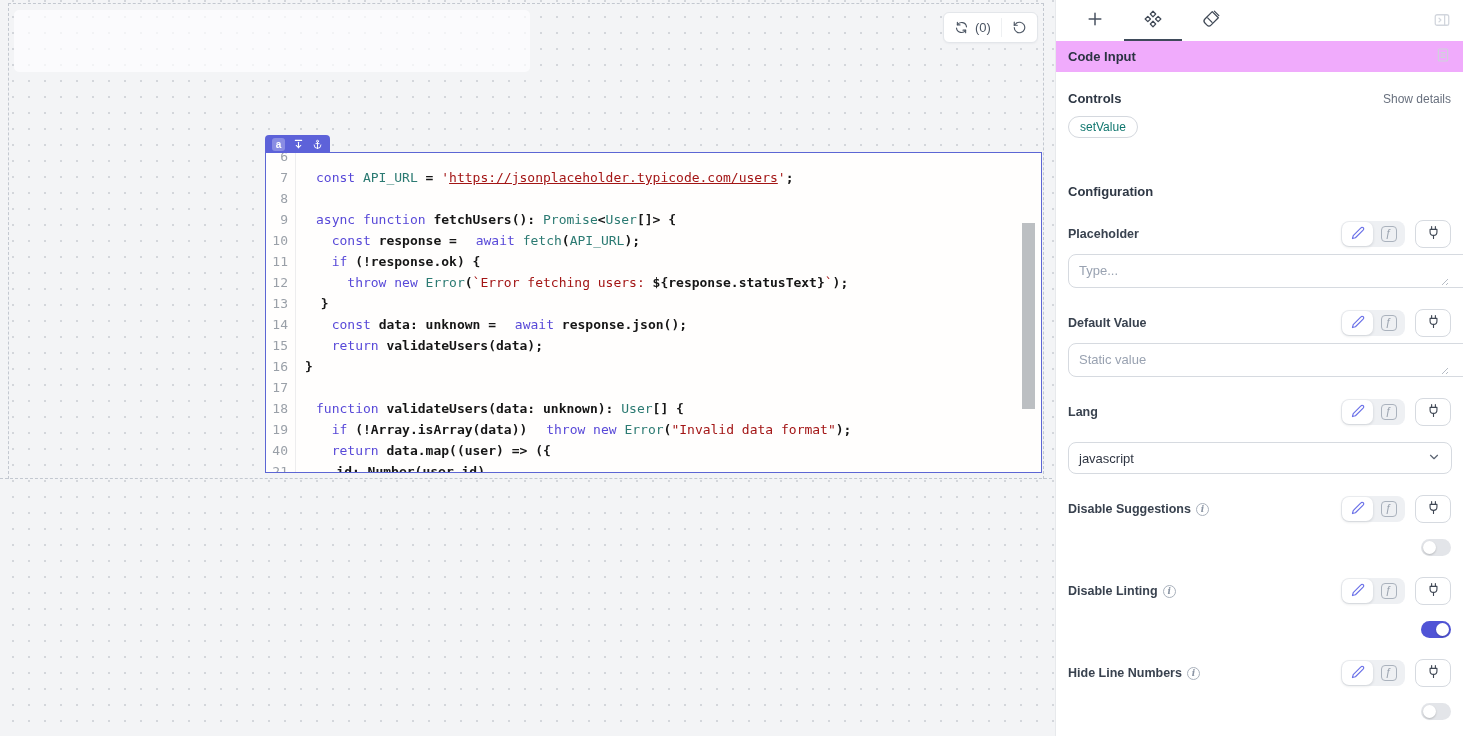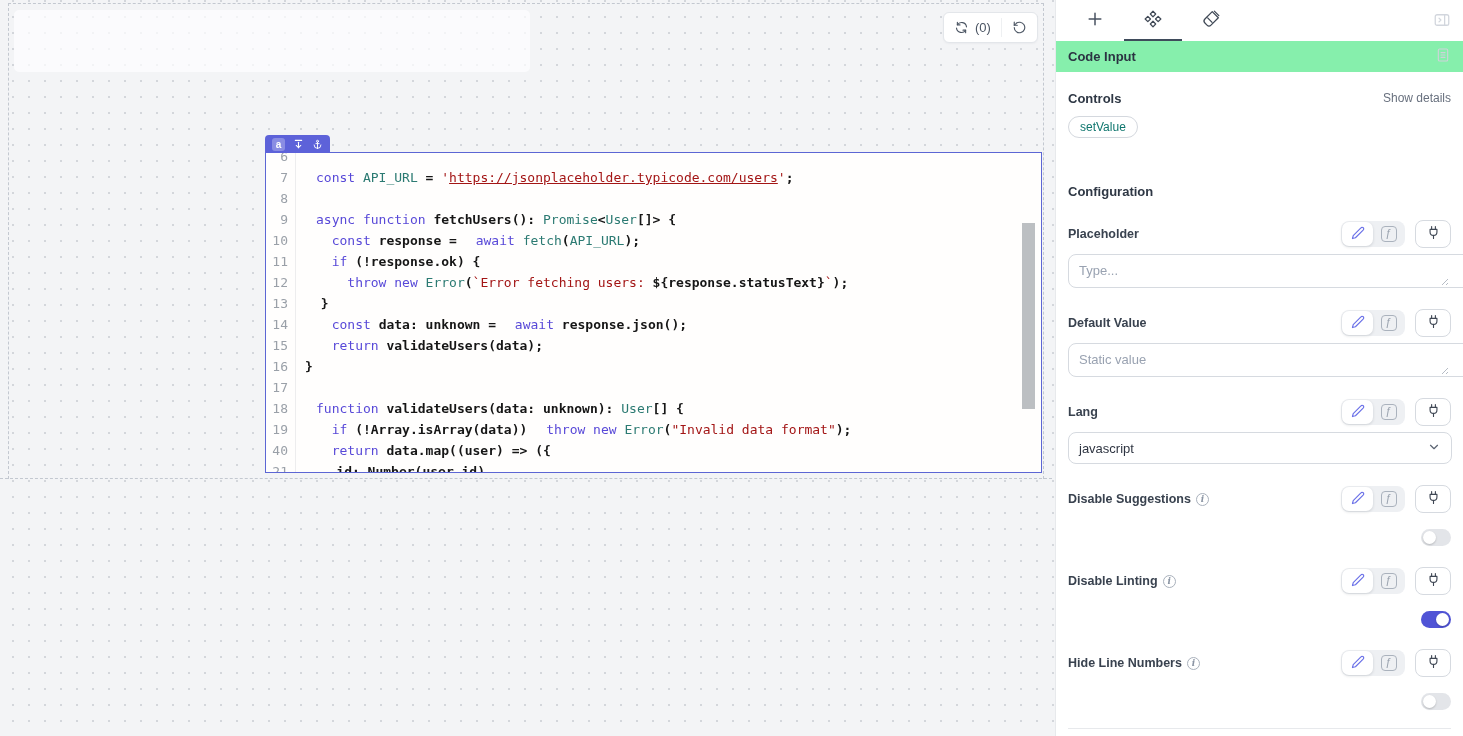--- a/index.html
+++ b/index.html
@@ -50,26 +50,26 @@
     background:#bcbfc2; }
 
   
   .panel { position:absolute; left:1055px; top:0; width:408px; height:736px; background:#fff;
     border-left:1px solid #e7e9ec; }
   .tabbar { height:41px; display:flex; align-items:stretch; padding-left:10px; position:relative; }
   .tab { width:58px; display:flex; align-items:center; justify-content:center; cursor:pointer; }
   .tab.active { box-shadow:inset 0 -2px 0 #3f4b5b; }
   .panel-collapse { position:absolute; right:12px; top:11px; cursor:pointer; }
 
-  .widget-header { height:31px; background:#86efac; display:flex; align-items:center;
+  .widget-header { height:31px; background:#f0abfc; display:flex; align-items:center;
     justify-content:space-between; padding:0 12px; }
   .widget-title { font-size:13px; font-weight:700; color:#2b3342; }
 
   .panel-body { padding:0 12px; }
-  .controls-head { margin-top:19px; display:flex; justify-content:space-between; }
+  .controls-head { margin-top:19px; display:flex; justify-content:space-between; align-items:center; }
   .h-bold { font-size:13px; font-weight:700; color:#2e3744; }
   .show-details { font-size:12px; color:#68707e; cursor:pointer; }
   .method-chip { display:inline-block; margin-top:10px; background:#fff; border:1px solid #d4d8de;
     border-radius:13px; padding:3px 11px; font-size:12px; color:#0f766e; cursor:pointer; }
   .config-head { margin-top:46px; }
 
   .field { margin-top:21px; }
   .field-head { display:flex; justify-content:space-between; align-items:center; min-height:28px; }
   .field-label { font-size:12.5px; font-weight:700; color:#39424f; display:flex;
     align-items:center; gap:5px; }
@@ -87,21 +87,21 @@
     display:flex; align-items:center; justify-content:center; cursor:pointer; }
 
   .ta-wrap { position:relative; margin-top:6px; }
   .ta-wrap textarea { width:427px; height:34px; border:1px solid #d6dae0; border-radius:8px;
     padding:8px 10px; font-family:"Liberation Sans", sans-serif; font-size:13px; color:#3a4352;
     resize:none; outline:none; display:block; }
   .ta-wrap textarea::placeholder { color:#99a2b1; }
   .resize-corner { position:absolute; right:3px; bottom:3px; width:9px; height:9px;
     background:repeating-linear-gradient(135deg, transparent 0 2px, #b6bcc5 2px 3px); 
     clip-path:polygon(100% 0, 100% 100%, 0 100%); }
-  .select { margin-top:6px; width:384px; height:32px; border:1px solid #d6dae0; border-radius:8px;
+  .select { margin-top:16px; width:384px; height:32px; border:1px solid #d6dae0; border-radius:8px;
     padding:0 10px; display:flex; align-items:center; justify-content:space-between;
     font-size:13px; color:#2f3542; cursor:pointer; background:#fff; }
   .toggle-row { display:flex; justify-content:flex-end; margin-top:16px; }
   .toggle { width:30px; height:17px; border-radius:9px; background:#e3e5e9; position:relative;
     cursor:pointer; }
   .toggle .knob { position:absolute; left:2px; top:2px; width:13px; height:13px; border-radius:50%;
     background:#fff; box-shadow:0 1px 2px rgba(0,0,0,.2); }
   .toggle.on { background:#5054d6; }
   .toggle.on .knob { left:15px; }
   .bottom-divider { margin-top:18px; border-top:1px solid #e7e9ec; }

